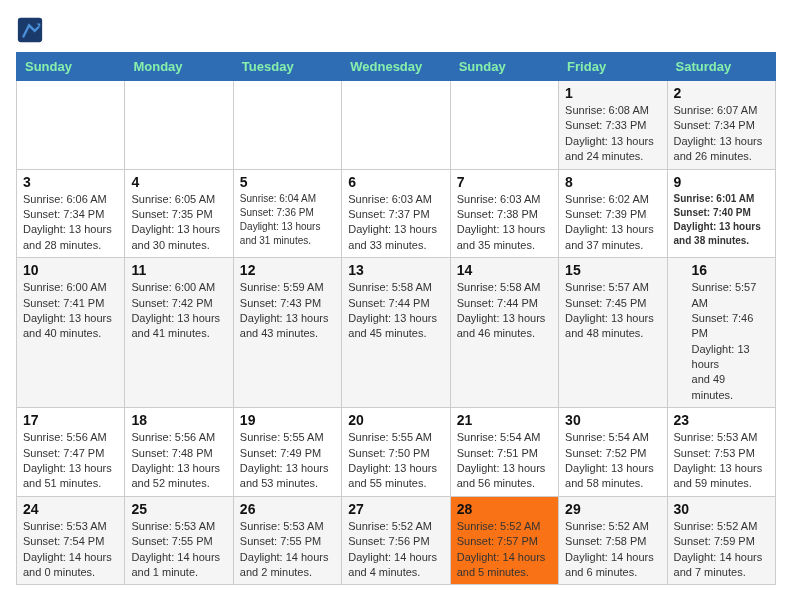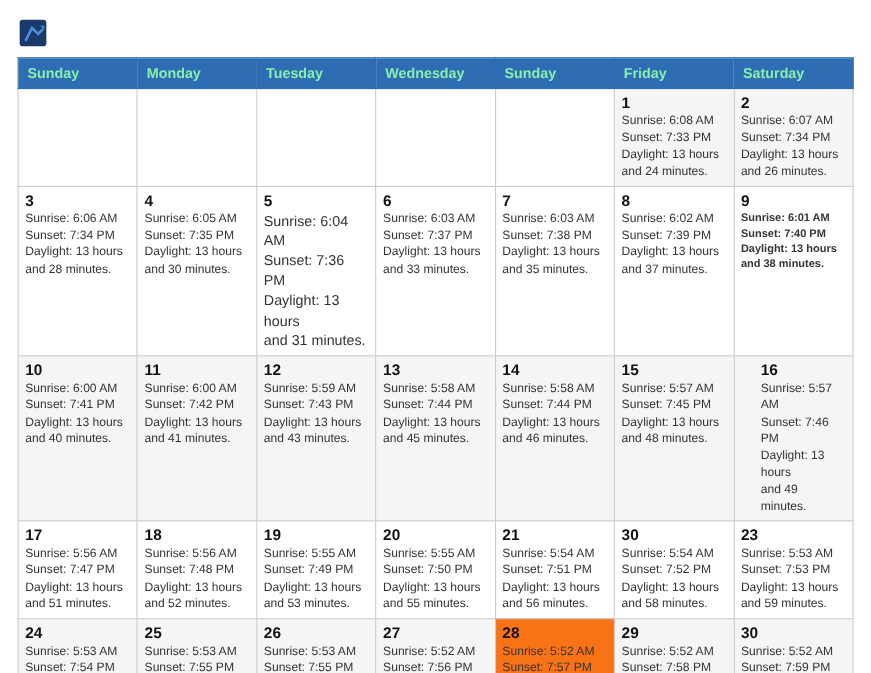--- a/index.html
+++ b/index.html
@@ -150,21 +150,21 @@
         </td>
         <td style="background: rgb(255, 255, 255);">
           <span class="day-number">4</span>
           <div style="white-space: pre-wrap; font-size: 11px; line-height: 1.4;">Sunrise: 6:05 AM
 Sunset: 7:35 PM
 Daylight: 13 hours
 and 30 minutes.</div>
         </td>
         <td style="background: rgb(255, 255, 255);">
           <span class="day-number">5</span>
-          <div style="white-space: pre-wrap; font-size: 13px; line-height: 1.4;">Sunrise: 6:04 AM
+          <div style="white-space: pre-wrap; font-size: 10px; line-height: 1.4;">Sunrise: 6:04 AM
 Sunset: 7:36 PM
 Daylight: 13 hours
 and 31 minutes.</div>
         </td>
         <td style="background: rgb(255, 255, 255);">
           <span class="day-number">6</span>
           <div style="white-space: pre-wrap; font-size: 11px; line-height: 1.4;">Sunrise: 6:03 AM
 Sunset: 7:37 PM
 Daylight: 13 hours
 and 33 minutes.</div>

